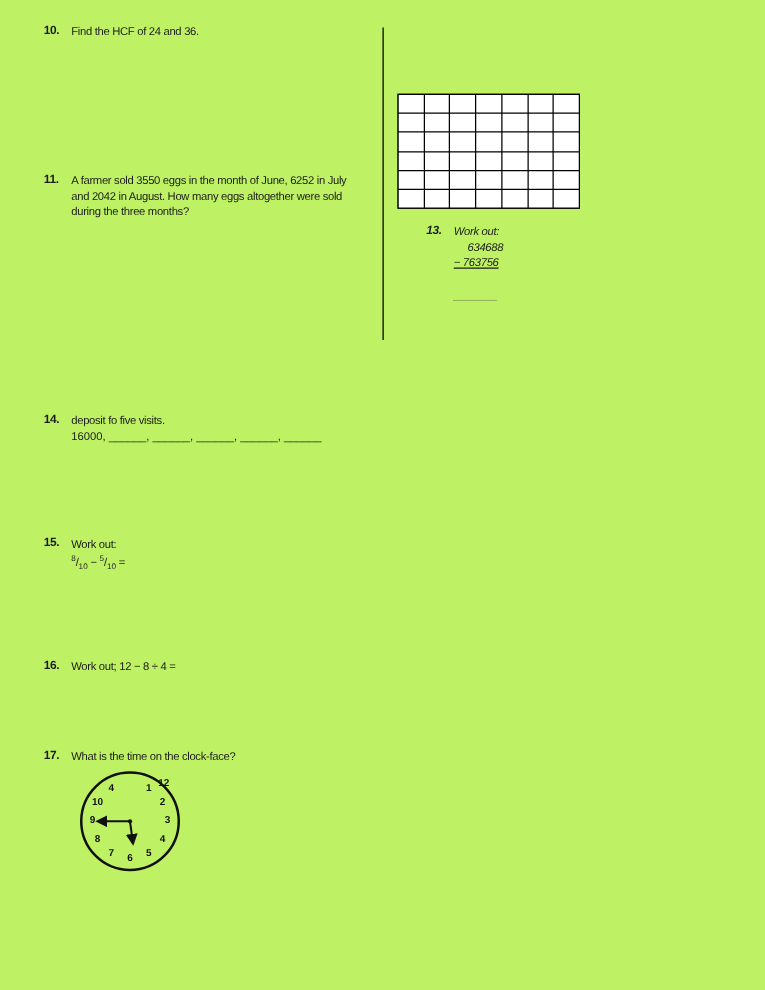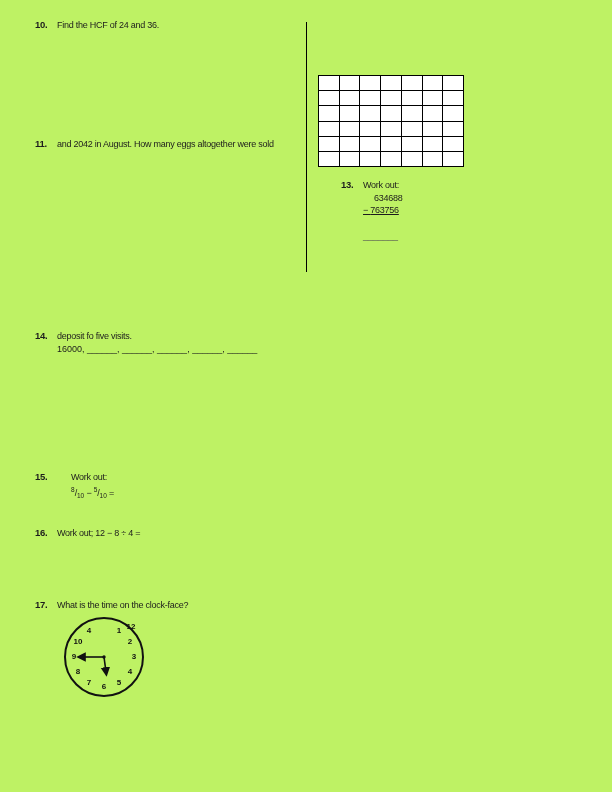--- a/index.html
+++ b/index.html
@@ -50,21 +50,23 @@
   <div class="divider"></div>
 
   <div class="q" style="left:35px; top:19px;">
     <span class="qnum">10.</span>
     <span class="qtext">Find the HCF of 24 and 36.</span>
   </div>
 
   <div class="q" style="left:35px; top:94px;margin-top:44px;">
     <span class="qnum">11.</span>
     <span class="qtext">
+      <div>A farmer sold 3550 eggs in the month of June, 6252 in July</div>
       <div>and 2042 in August. How many eggs altogether were sold</div>
+      <div>during the three months?</div>
     </span>
   </div>
 
   <div class="grid" style="grid-template-columns: repeat(7, 1fr); grid-template-rows: repeat(6, 1fr);">
       <div class="grid-cell"></div>
       <div class="grid-cell"></div>
       <div class="grid-cell"></div>
       <div class="grid-cell"></div>
       <div class="grid-cell"></div>
       <div class="grid-cell"></div>
@@ -99,41 +101,41 @@
       <div class="grid-cell"></div>
       <div class="grid-cell"></div>
       <div class="grid-cell"></div>
       <div class="grid-cell"></div>
       <div class="grid-cell"></div>
       <div class="grid-cell"></div>
       <div class="grid-cell"></div>
       <div class="grid-cell"></div>
     </div>
 
-  <div class="q" style="left:341px; top:179px;">
+  <div class="q" style="left:341px; top:179px;font-style:italic;">
     <span class="qnum">13.</span>
     <span class="qtext">
       <div>Work out:</div>
       <div class="sub-block">
         <div class="minuend">634688</div>
         <div class="subtrahend u"><span>−</span> <span>763756</span></div>
         <div class="answer-line">_______</div>
       </div>
     </span>
   </div>
 
   <div class="q" style="left:35px; top:330px;">
     <span class="qnum">14.</span>
     <span class="qtext">
       <div>deposit fo five visits.</div>
       <div class="blank-text">16000, ______,  ______,  ______,  ______,  ______</div>
     </span>
   </div>
 
-  <div class="q" style="left:35px; top:471px;gap:14px;">
+  <div class="q" style="left:35px; top:429px;">
     <span class="qnum">15.</span>
     <span class="qtext">
       <div>Work out:</div>
       <div><sup class="fr">8</sup>/<sub class="fr">10</sub> <span>−</span> <sup class="fr">5</sup>/<sub class="fr">10</sub> <span>=</span></div>
     </span>
   </div>
 
   <div class="q" style="left:35px; top:515px;margin-top:12px;">
     <span class="qnum">16.</span>
     <span class="qtext">Work out; 12 − 8 ÷ 4 =</span>

